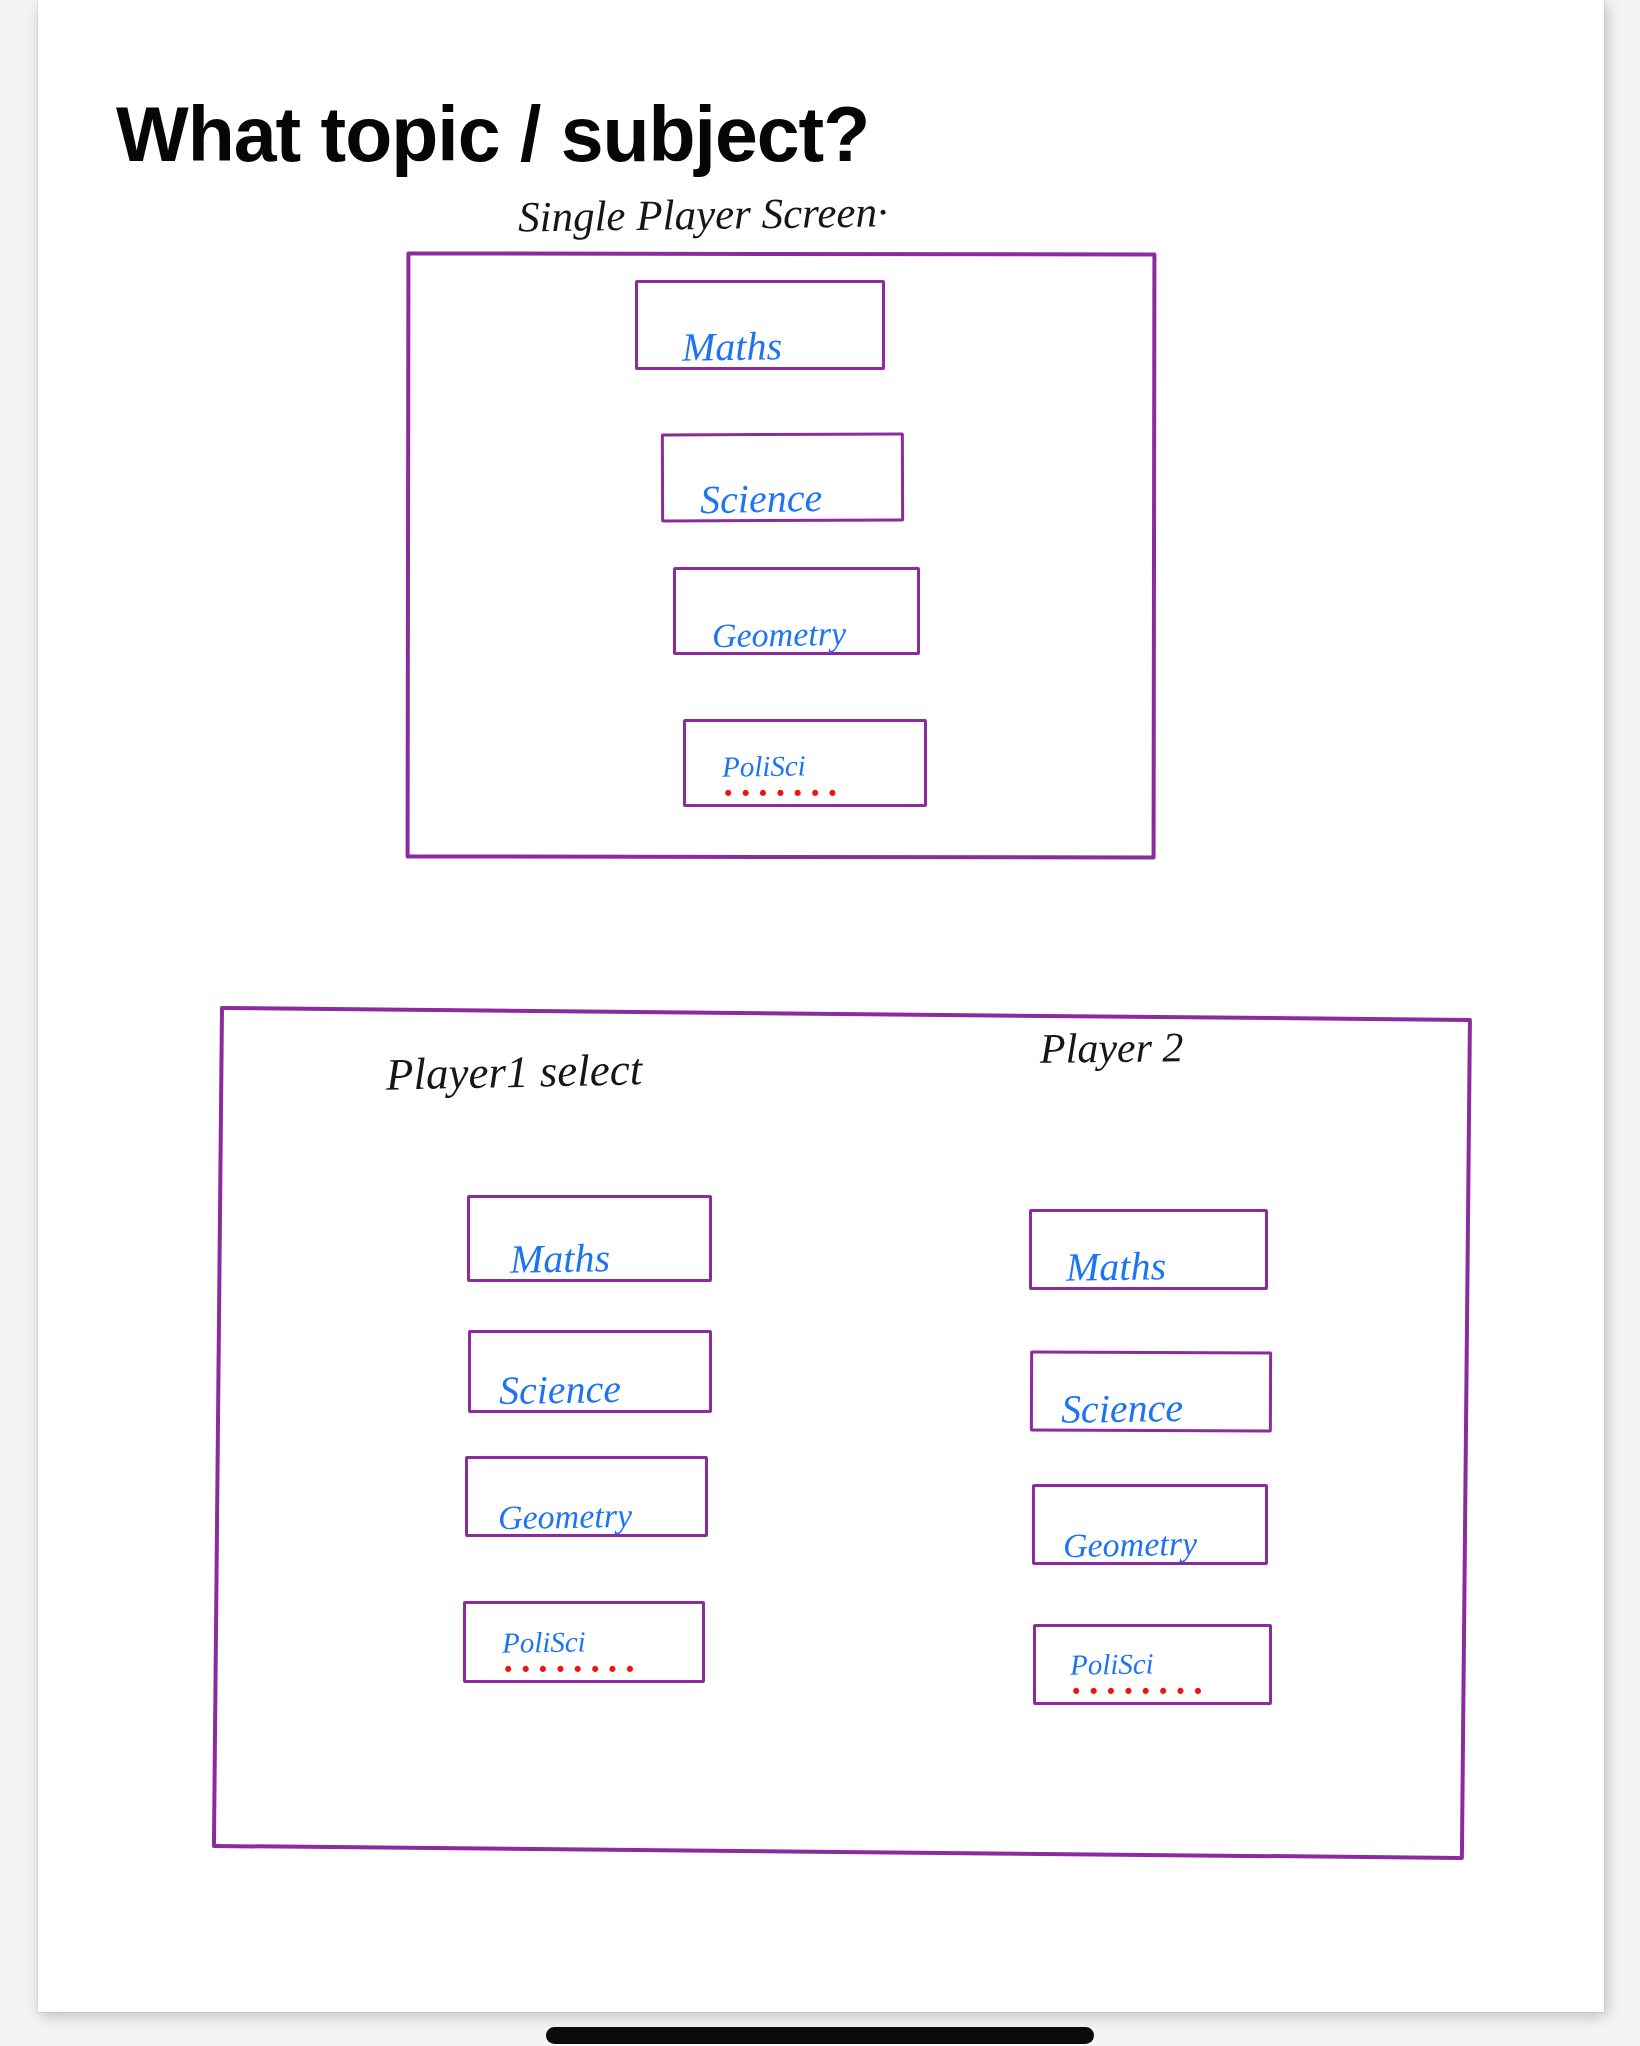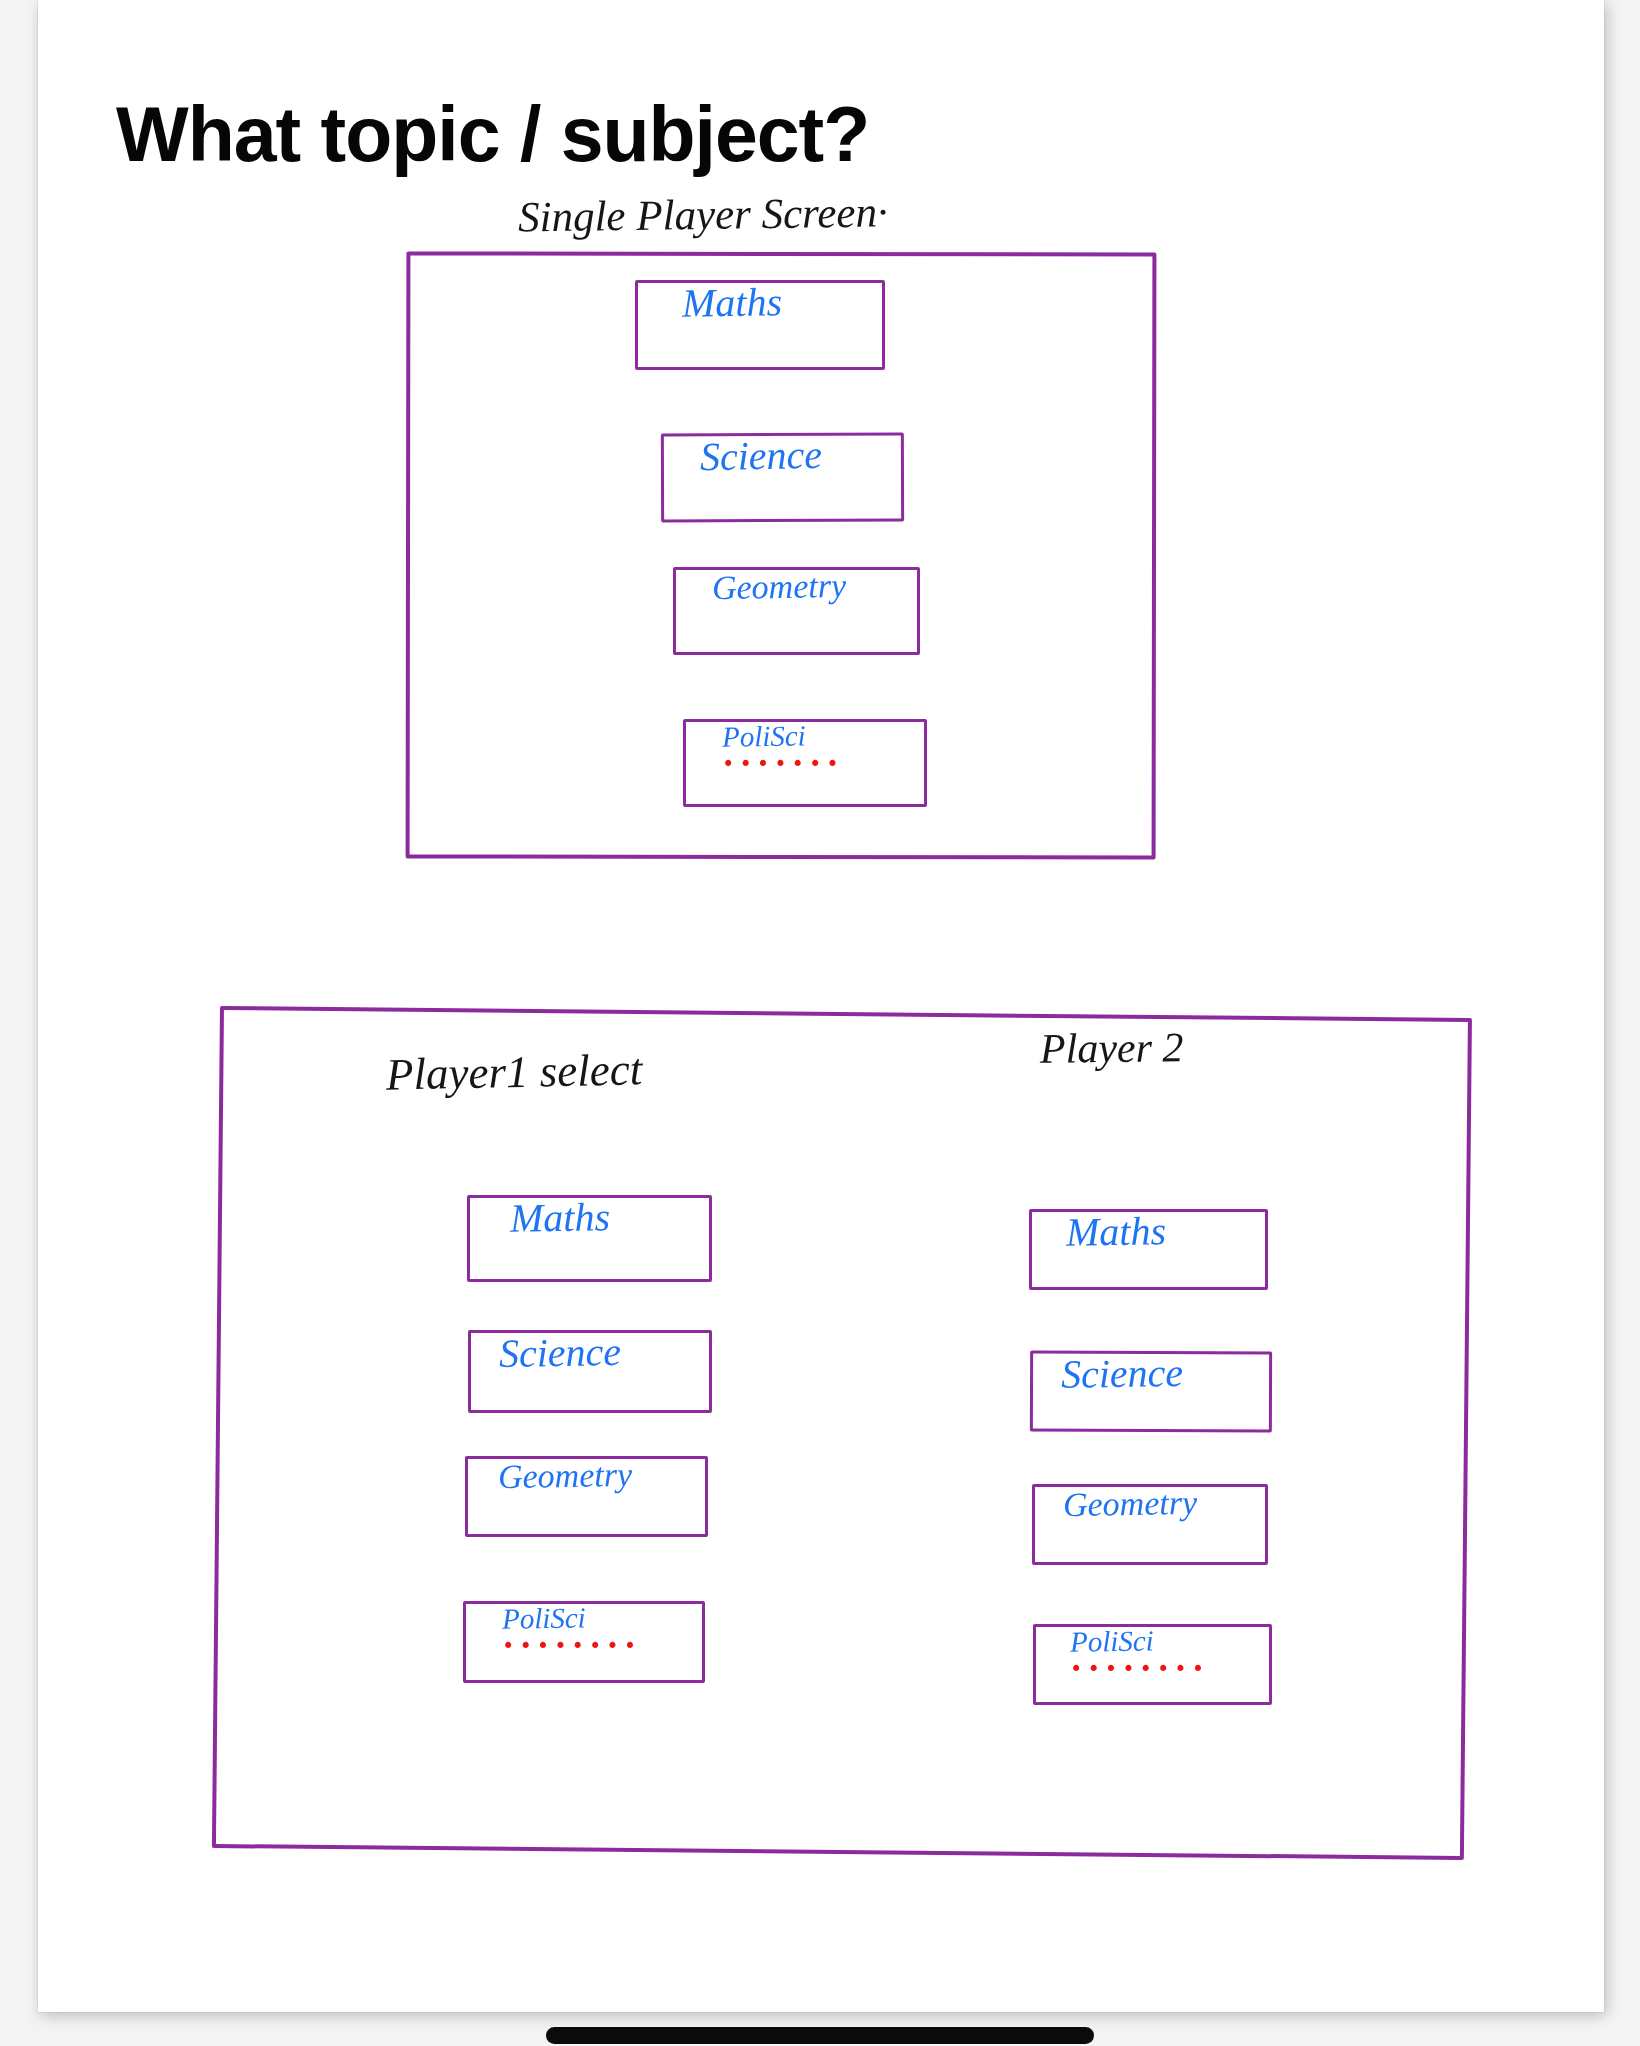--- a/index.html
+++ b/index.html
@@ -35,21 +35,21 @@
   .hand-blue{ color:#1e74f3; }
 
   .frame{
     position:absolute;border:4px solid #8b2b9d;background:transparent;border-radius:2px;
   }
   #sp-frame{left:406px;top:252px;width:742px;height:599px;transform:rotate(0.08deg);}
   #tp-frame{left:220px;top:1006px;width:1244px;height:834px;transform:rotate(0.55deg);transform-origin:top left;}
 
   .wire-btn{
     position:absolute;background:#ffffff;border:3px solid #8b2b9d;border-radius:2px;
-    display:flex;flex-direction:column;justify-content:flex-start;align-items:flex-start;
+    display:flex;flex-direction:column;justify-content:flex-end;align-items:flex-start;
     box-sizing:border-box;padding-left:36px;
   }
   .wire-btn .lbl{ line-height:1; transform:rotate(-1deg); }
   .lbl-lg{font-size:40px;}
   .lbl-md{font-size:34px;}
   .lbl-sm{font-size:29px;}
   .dots{
     color:#ee1510;font-size:21px;letter-spacing:5px;line-height:0.9;margin-top:4px;
     font-family:"DejaVu Sans", sans-serif;font-style:normal;
   }

